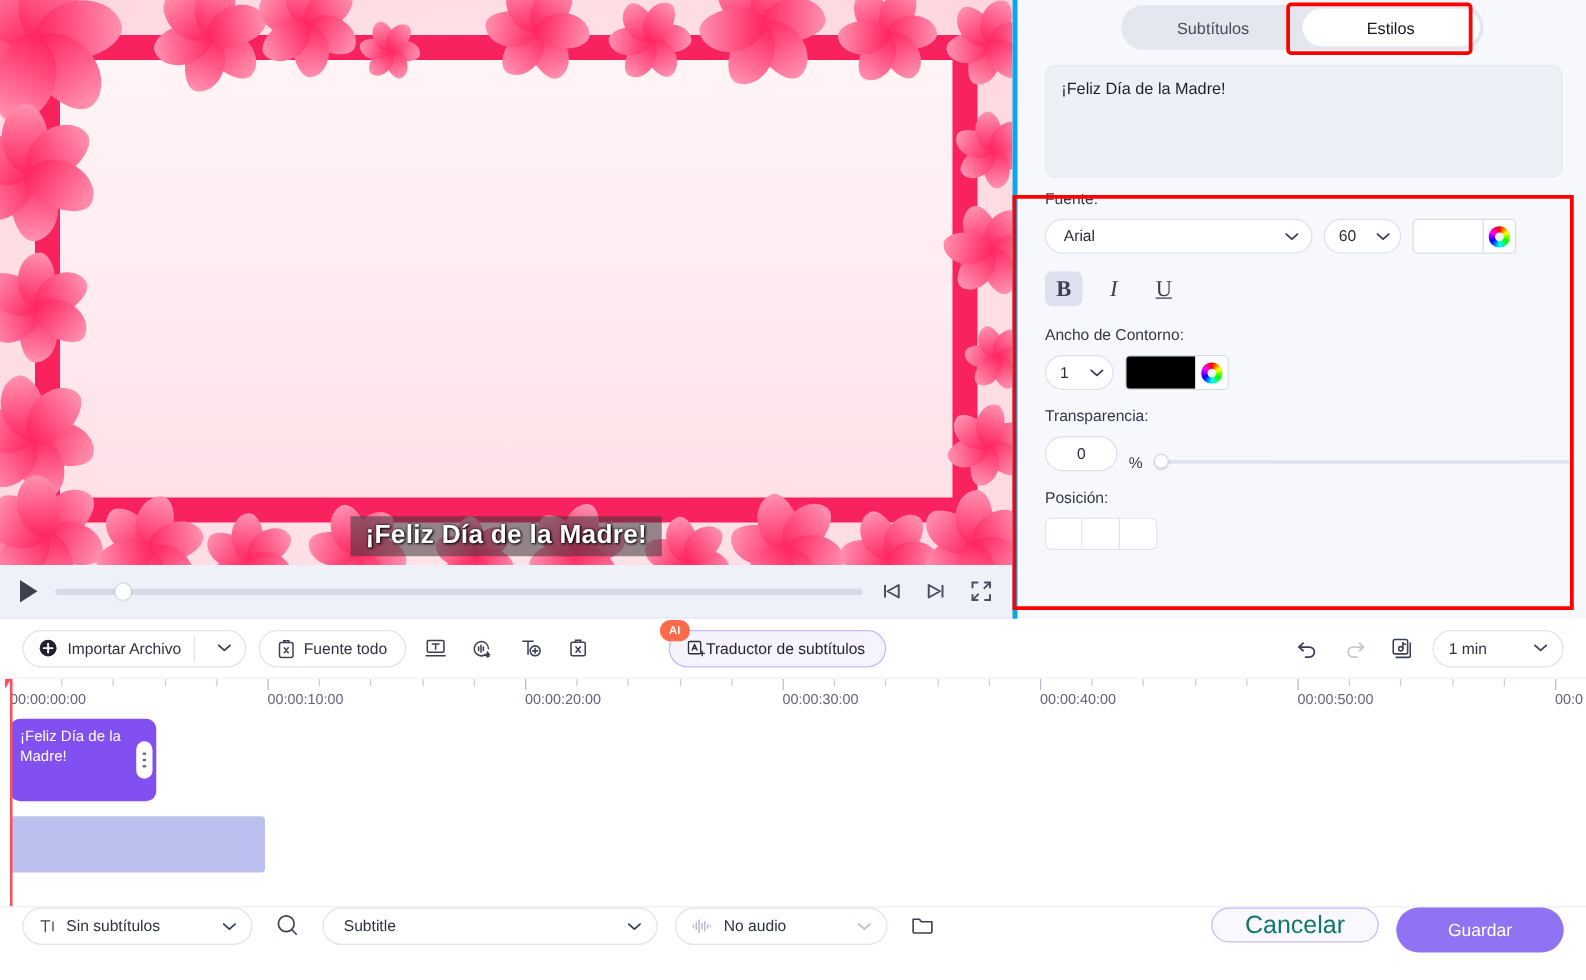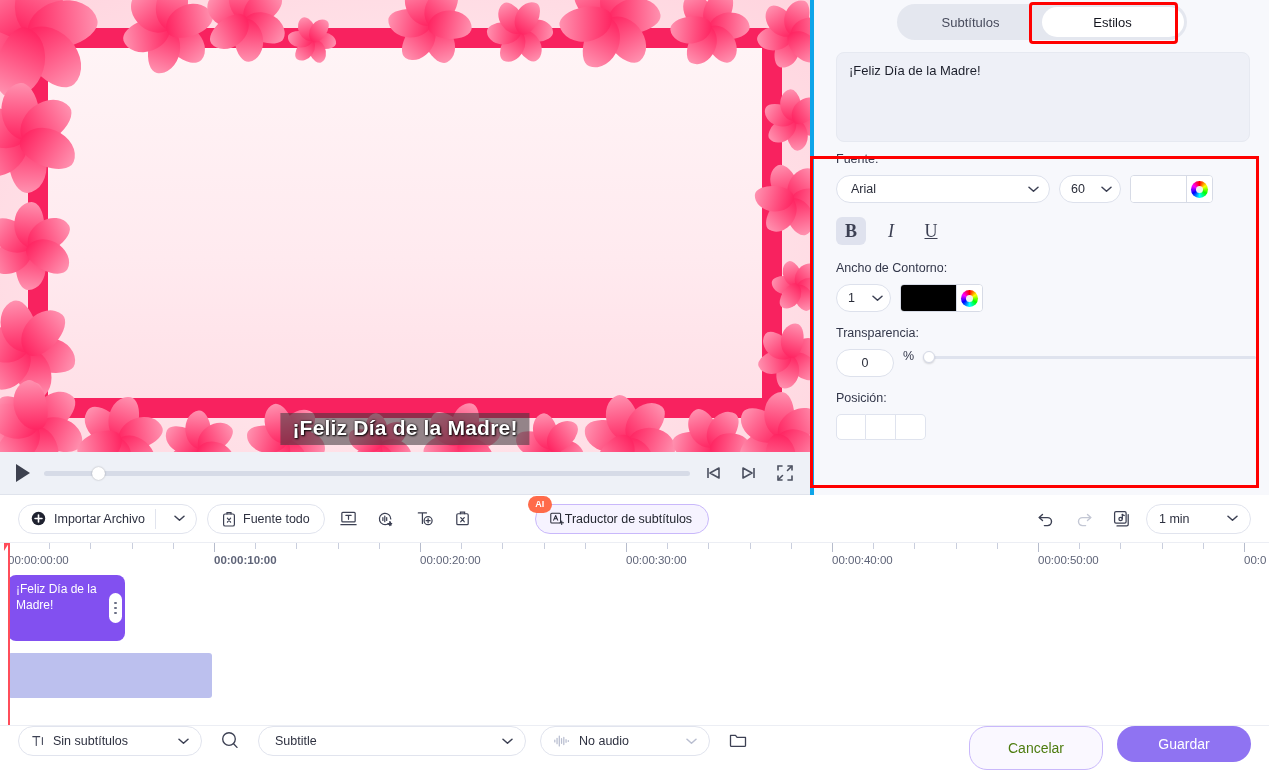--- a/index.html
+++ b/index.html
@@ -167,23 +167,23 @@
     background: #ffffff; border-top: 1px solid #eceef4;
     display: flex; gap: 14px; padding: 0 18px;
   }
   .sel-pill {
     height: 30px; border: 1px solid #e1e4ee; border-radius: 16px; background: #fff;
     display:flex; align-items:center; padding: 0 12px; gap: 8px;
     font-size: 12.5px; color: #2e3140; cursor: pointer;
   }
   .sel-pill .grow { flex: 1; }
   .btn-cancel {
-    width: 134px; height: 44px; border-radius: 18px;
-    border: 1px solid #c9b8fb; background: #faf8ff; color: #4d7c0f;
-    font-size: 14px; cursor: pointer; font-family: "Liberation Sans", sans-serif;
+    width: 134px; height: 28px; border-radius: 18px;
+    border: 1px solid #c9b8fb; background: #faf8ff; color: #0f766e;
+    font-size: 20px; cursor: pointer; font-family: "Liberation Sans", sans-serif;
   }
   .btn-save {
     width: 134px; height: 36px; border-radius: 18px; border: none;
     background: #8f73f2; color: #ffffff; font-size: 14px; cursor: pointer;
     font-family: "Liberation Sans", sans-serif;
   }
 
   
   .rpanel {
     position: absolute; left: 810px; top: 0; width: 459px; height: 495px;
@@ -209,21 +209,21 @@
     background: #eef0f7; border: 1px solid #e6e9f1; border-radius: 8px;
     padding: 10px 12px; font-size: 13px; color: #1c1f2b;
     resize: none; outline: none; font-family: "Liberation Sans", sans-serif;
   }
   .style-box {
     position: absolute; left: 810px; top: 156px; width: 449px; height: 332px;
     border: 3px solid #ff0000; pointer-events: none; z-index: 6;
   }
   .style-content { position: absolute; left: 22px; top: 152px; width: 420px; }
   .lbl { font-size: 12.5px; color: #33374a; margin-bottom: 9px; }
-  .row { display: flex; align-items: flex-start; gap: 9px; margin-bottom: 14px; }
+  .row { display: flex; align-items: flex-end; gap: 9px; margin-bottom: 14px; }
   .sel {
     height: 28px; border: 1px solid #dde1ec; border-radius: 14px; background: #fff;
     display: flex; align-items: center; padding: 0 10px 0 14px;
     font-size: 12.5px; color: #2a2d3a; cursor: pointer;
   }
   .sel .v { flex: 1; }
   .sel-font { width: 214px; }
   .sel-size { width: 62px; padding: 0 8px 0 11px; }
   .sel-outline { width: 55px; padding: 0 7px 0 11px; }
   .swatch-wrap {
@@ -669,21 +669,21 @@
         <div class="tick minor" style="left: 914.4px;"></div>
         <div class="tick minor" style="left: 955.6px;"></div>
         <div class="tick minor" style="left: 996.8px;"></div>
         <div class="tick major" style="left: 1038px;"></div>
         <div class="tick minor" style="left: 1079.2px;"></div>
         <div class="tick minor" style="left: 1120.4px;"></div>
         <div class="tick minor" style="left: 1161.6px;"></div>
         <div class="tick minor" style="left: 1202.8px;"></div>
         <div class="tick major" style="left: 1244px;"></div>
         <div class="tlabel" style="left: 8px;">00:00:00:00</div>
-        <div class="tlabel" style="left: 214px; font-weight: bold;">00:00:10:00</div>
+        <div class="tlabel" style="left: 214px;">00:00:10:00</div>
         <div class="tlabel" style="left: 420px;">00:00:20:00</div>
         <div class="tlabel" style="left: 626px;">00:00:30:00</div>
         <div class="tlabel" style="left: 832px;">00:00:40:00</div>
         <div class="tlabel" style="left: 1038px; text-align: right;">00:00:50:00</div>
         <div class="tlabel" style="left: 1244px;">00:0</div>
       </div>
     <div class="track-sub">
       <div class="clip-sub">
         <span>¡Feliz Día de la Madre!</span>
         <span class="clip-handle">

